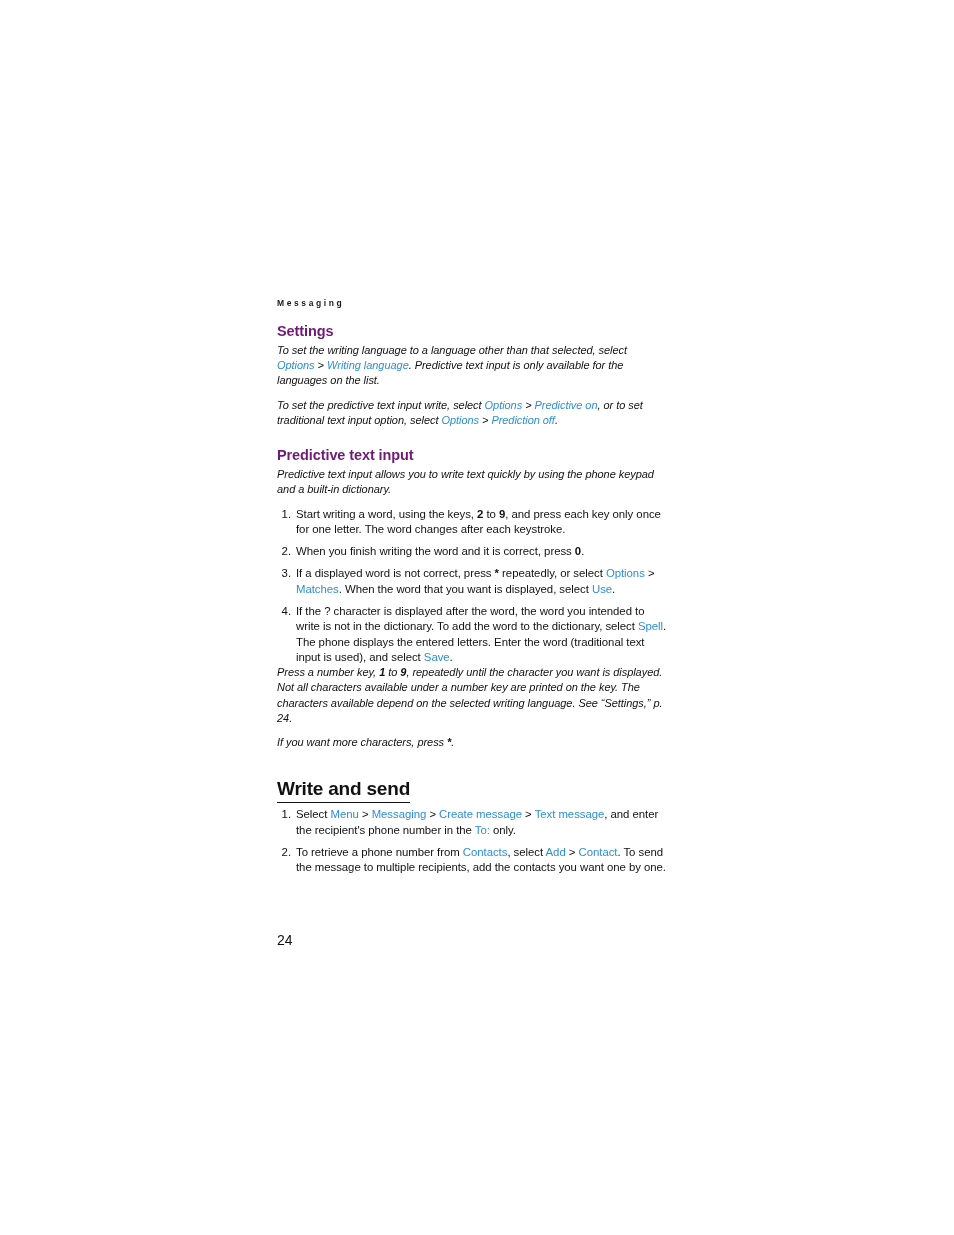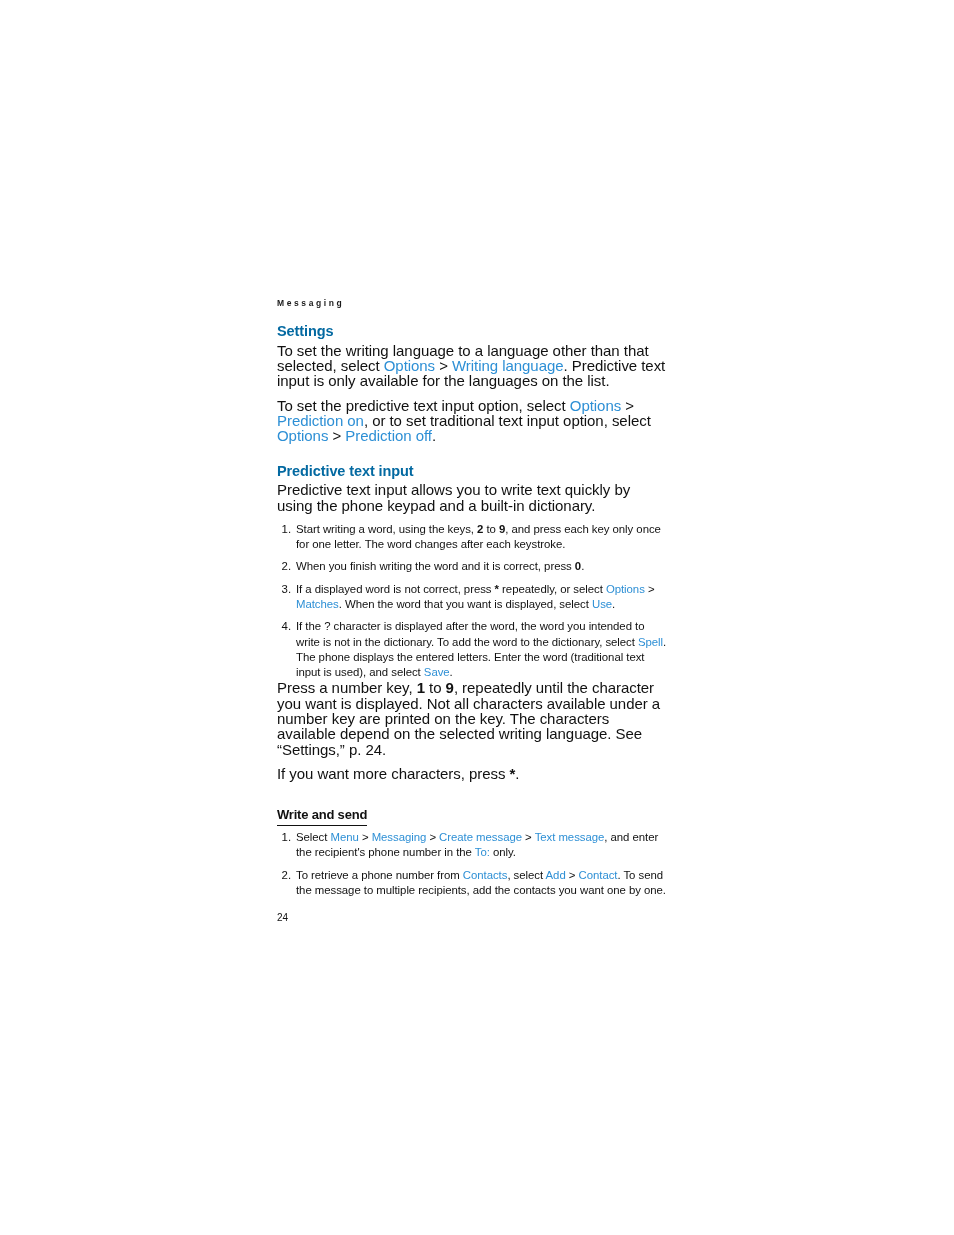--- a/index.html
+++ b/index.html
@@ -31,48 +31,49 @@
     letter-spacing: 2.6px;
     color: #1a1a1a;
     margin: 0 0 14px 0;
     line-height: 1.1;
   }
 
   
   .h2 {
     font-size: 14.5px;
     font-weight: bold;
-    color: #0369a1;
+    color: #701a75;
     margin: 0 0 2px 0;
     line-height: 1.28;
     letter-spacing: -0.1px;
   }
   .h2.spaced-above { margin-top: 18px; }
 
   
   .h1 {
-    font-size: 13px;
+    font-size: 19px;
     font-weight: bold;
     color: #111111;
     margin: 26px 0 4px 0;
     line-height: 1.3;
     letter-spacing: -0.2px;
   }
   .h1 .u {
     display: inline-block;
     border-bottom: 1.6px solid #111111;
     padding-bottom: 1px;
   }
 
   p.body {
-    font-size: 15px;
+    font-size: 11px;
     line-height: 15.3px;
     margin: 0 0 9px 0;
     color: #111111;
     letter-spacing: -0.05px;
+    font-style: italic;
   }
 
   ol.steps {
     list-style: none;
     margin: 0 0 0 0;
     padding: 0;
   }
   ol.steps li {
     position: relative;
     padding-left: 19px;
@@ -97,37 +98,37 @@
     color: #2d8fd5;
   }
   b, .kb {
     font-weight: bold;
     color: #111111;
   }
 
   .pagenum {
     position: absolute;
     left: 277px;
-    top: 912px;
-    font-size: 10px;
+    top: 932px;
+    font-size: 14px;
     color: #111111;
   }
 </style>
 </head>
 <body>
 
 <div class="page">
 
   <div class="runhead">Messaging</div>
 
   <h2 class="h2">Settings</h2>
 
   <p class="body"><span>To set the writing language to a language other than that selected, select </span><span class="lnk">Options</span><span> &gt; </span><span class="lnk">Writing language</span><span>. Predictive text input is only available for the languages on the list.</span></p>
 
-  <p class="body"><span>To set the predictive text input option, select </span><span class="lnk">Options</span><span> &gt; </span><span class="lnk">Prediction on</span><span>, or to set traditional text input option, select </span><span class="lnk">Options</span><span> &gt; </span><span class="lnk">Prediction off</span><span>.</span></p>
+  <p class="body"><span>To set the predictive text input write, select </span><span class="lnk">Options</span><span> &gt; </span><span class="lnk">Predictive on</span><span>, or to set traditional text input option, select </span><span class="lnk">Options</span><span> &gt; </span><span class="lnk">Prediction off</span><span>.</span></p>
 
 
   <h2 class="h2 spaced-above">Predictive text input</h2>
 
   <p class="body">Predictive text input allows you to write text quickly by using the phone keypad and a built-in dictionary.</p>
 
   <ol class="steps">
     <li><span class="num">1.</span><span>Start writing a word, using the keys, </span><span class="kb">2</span><span> to </span><span class="kb">9</span><span>, and press each key only once for one letter. The word changes after each keystroke.</span></li>
 
     <li><span class="num">2.</span><span>When you finish writing the word and it is correct, press </span><span class="kb">0</span><span>.</span></li>

